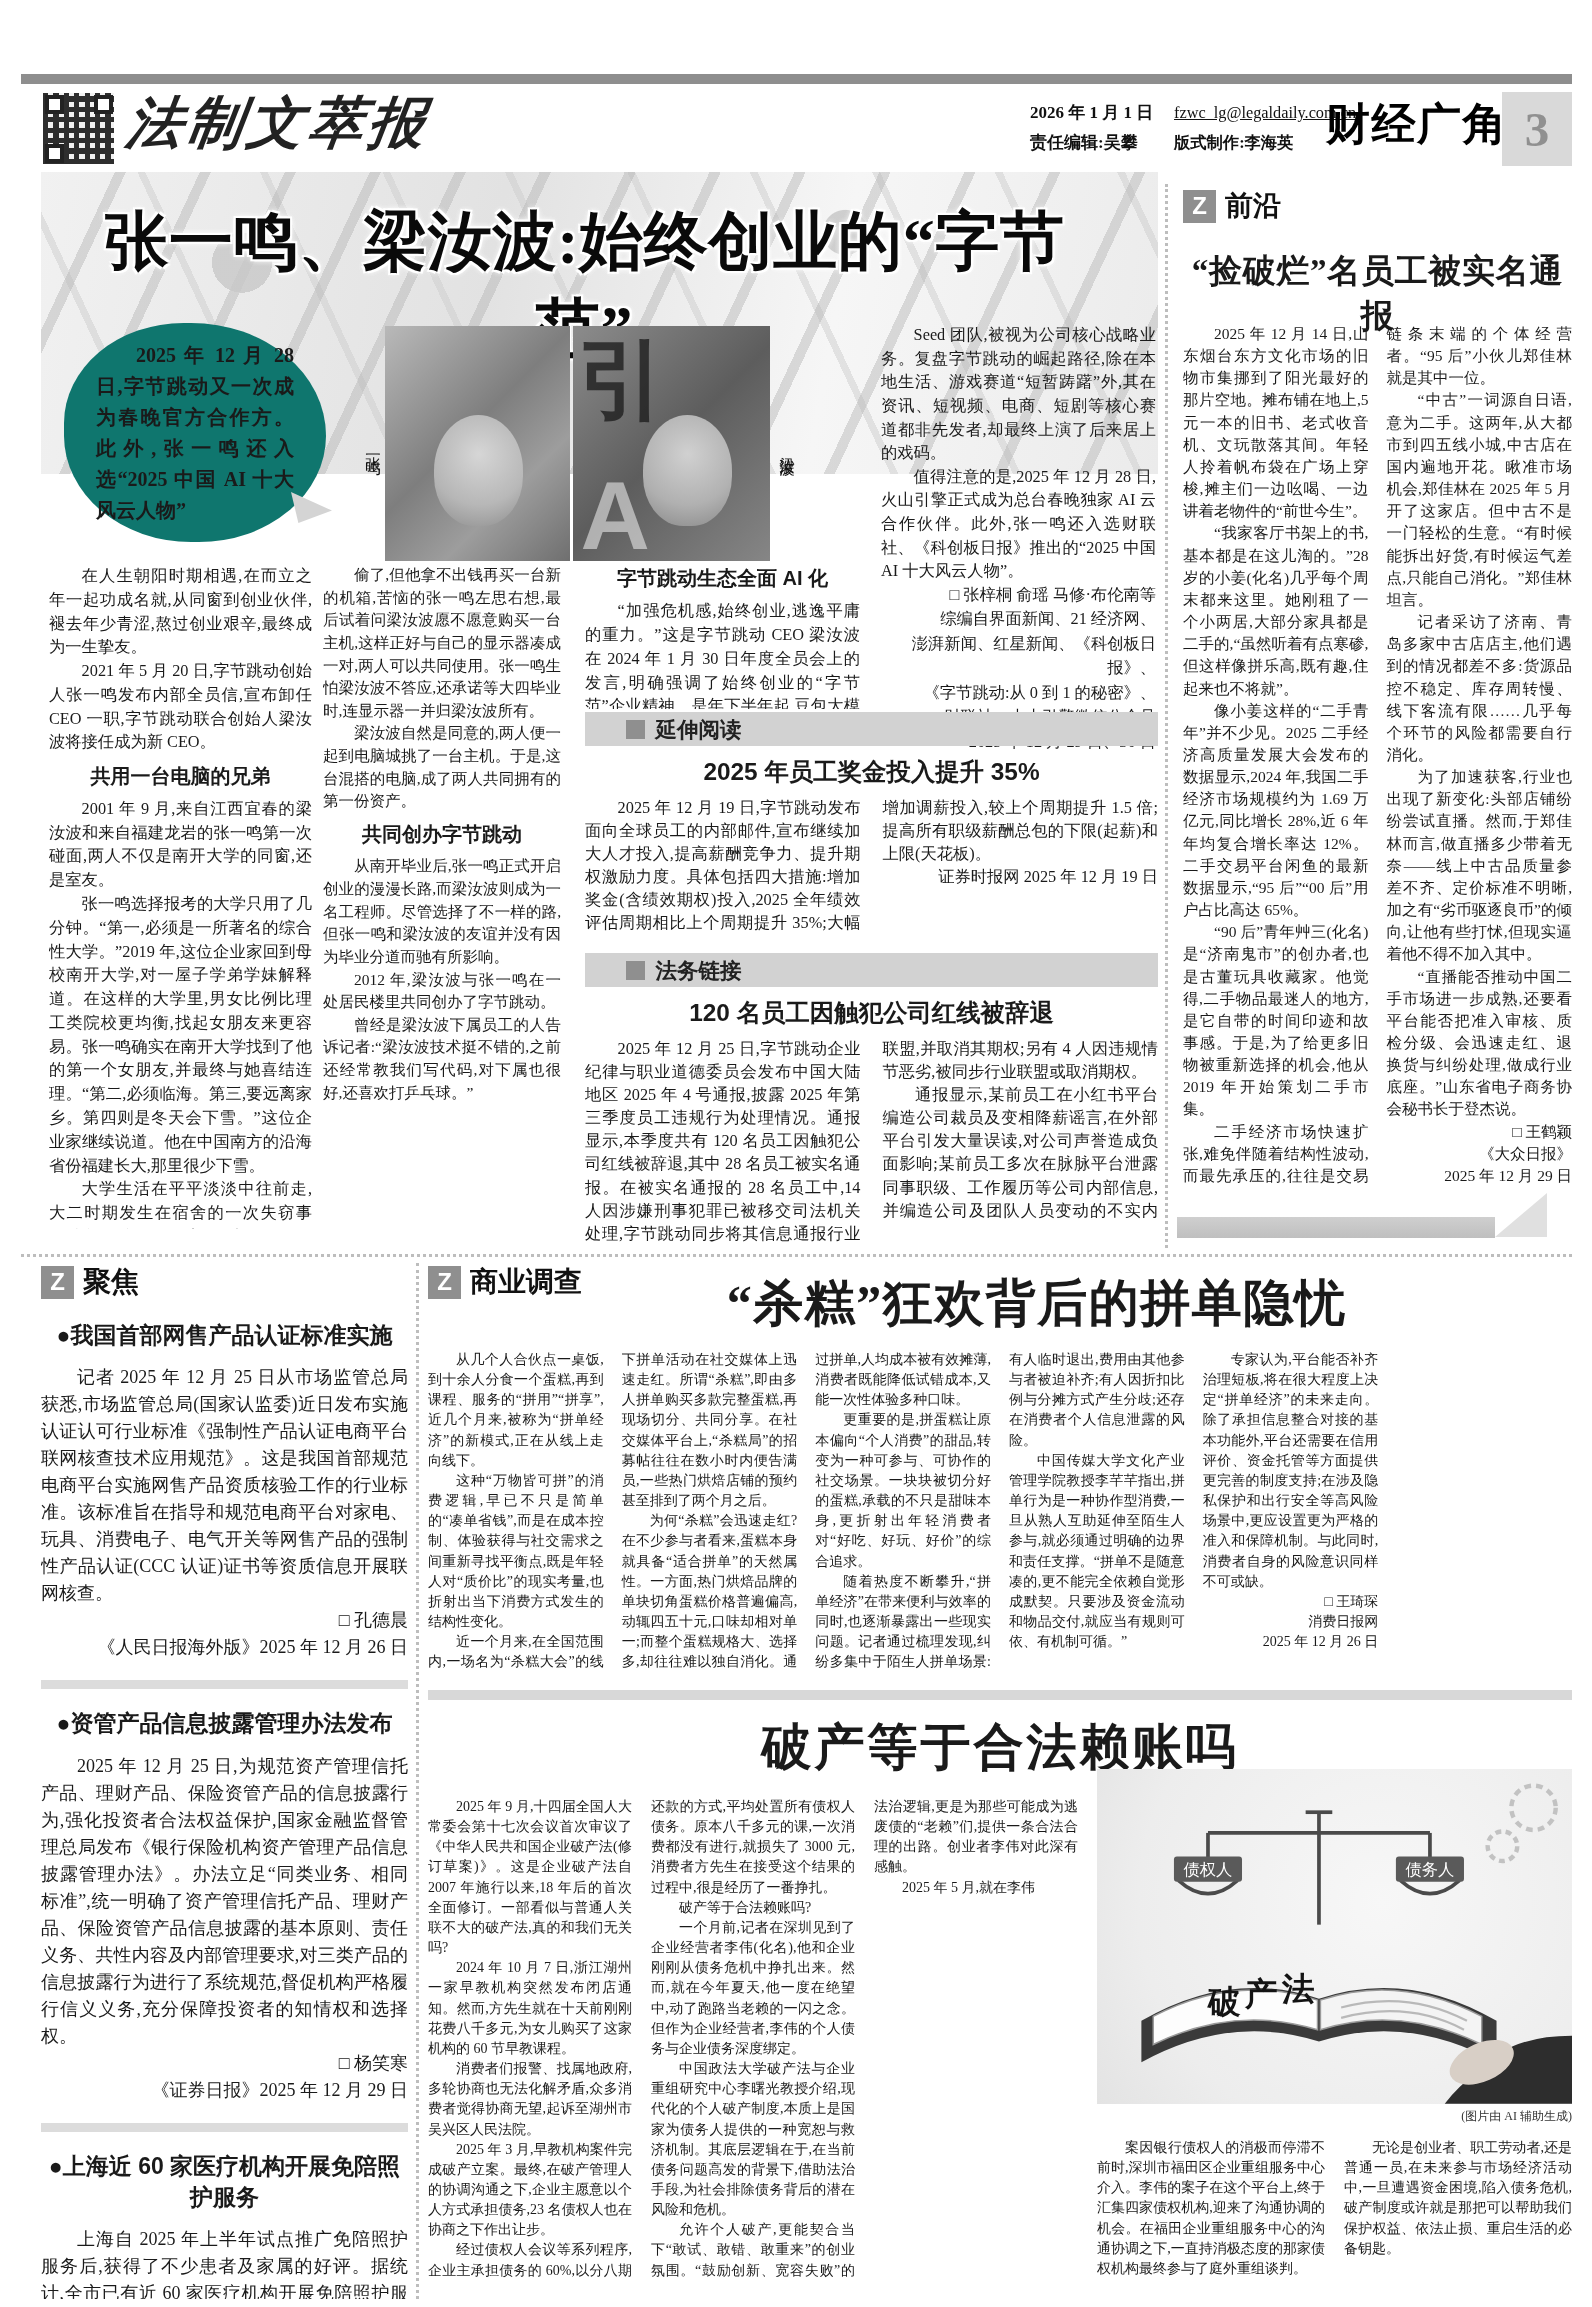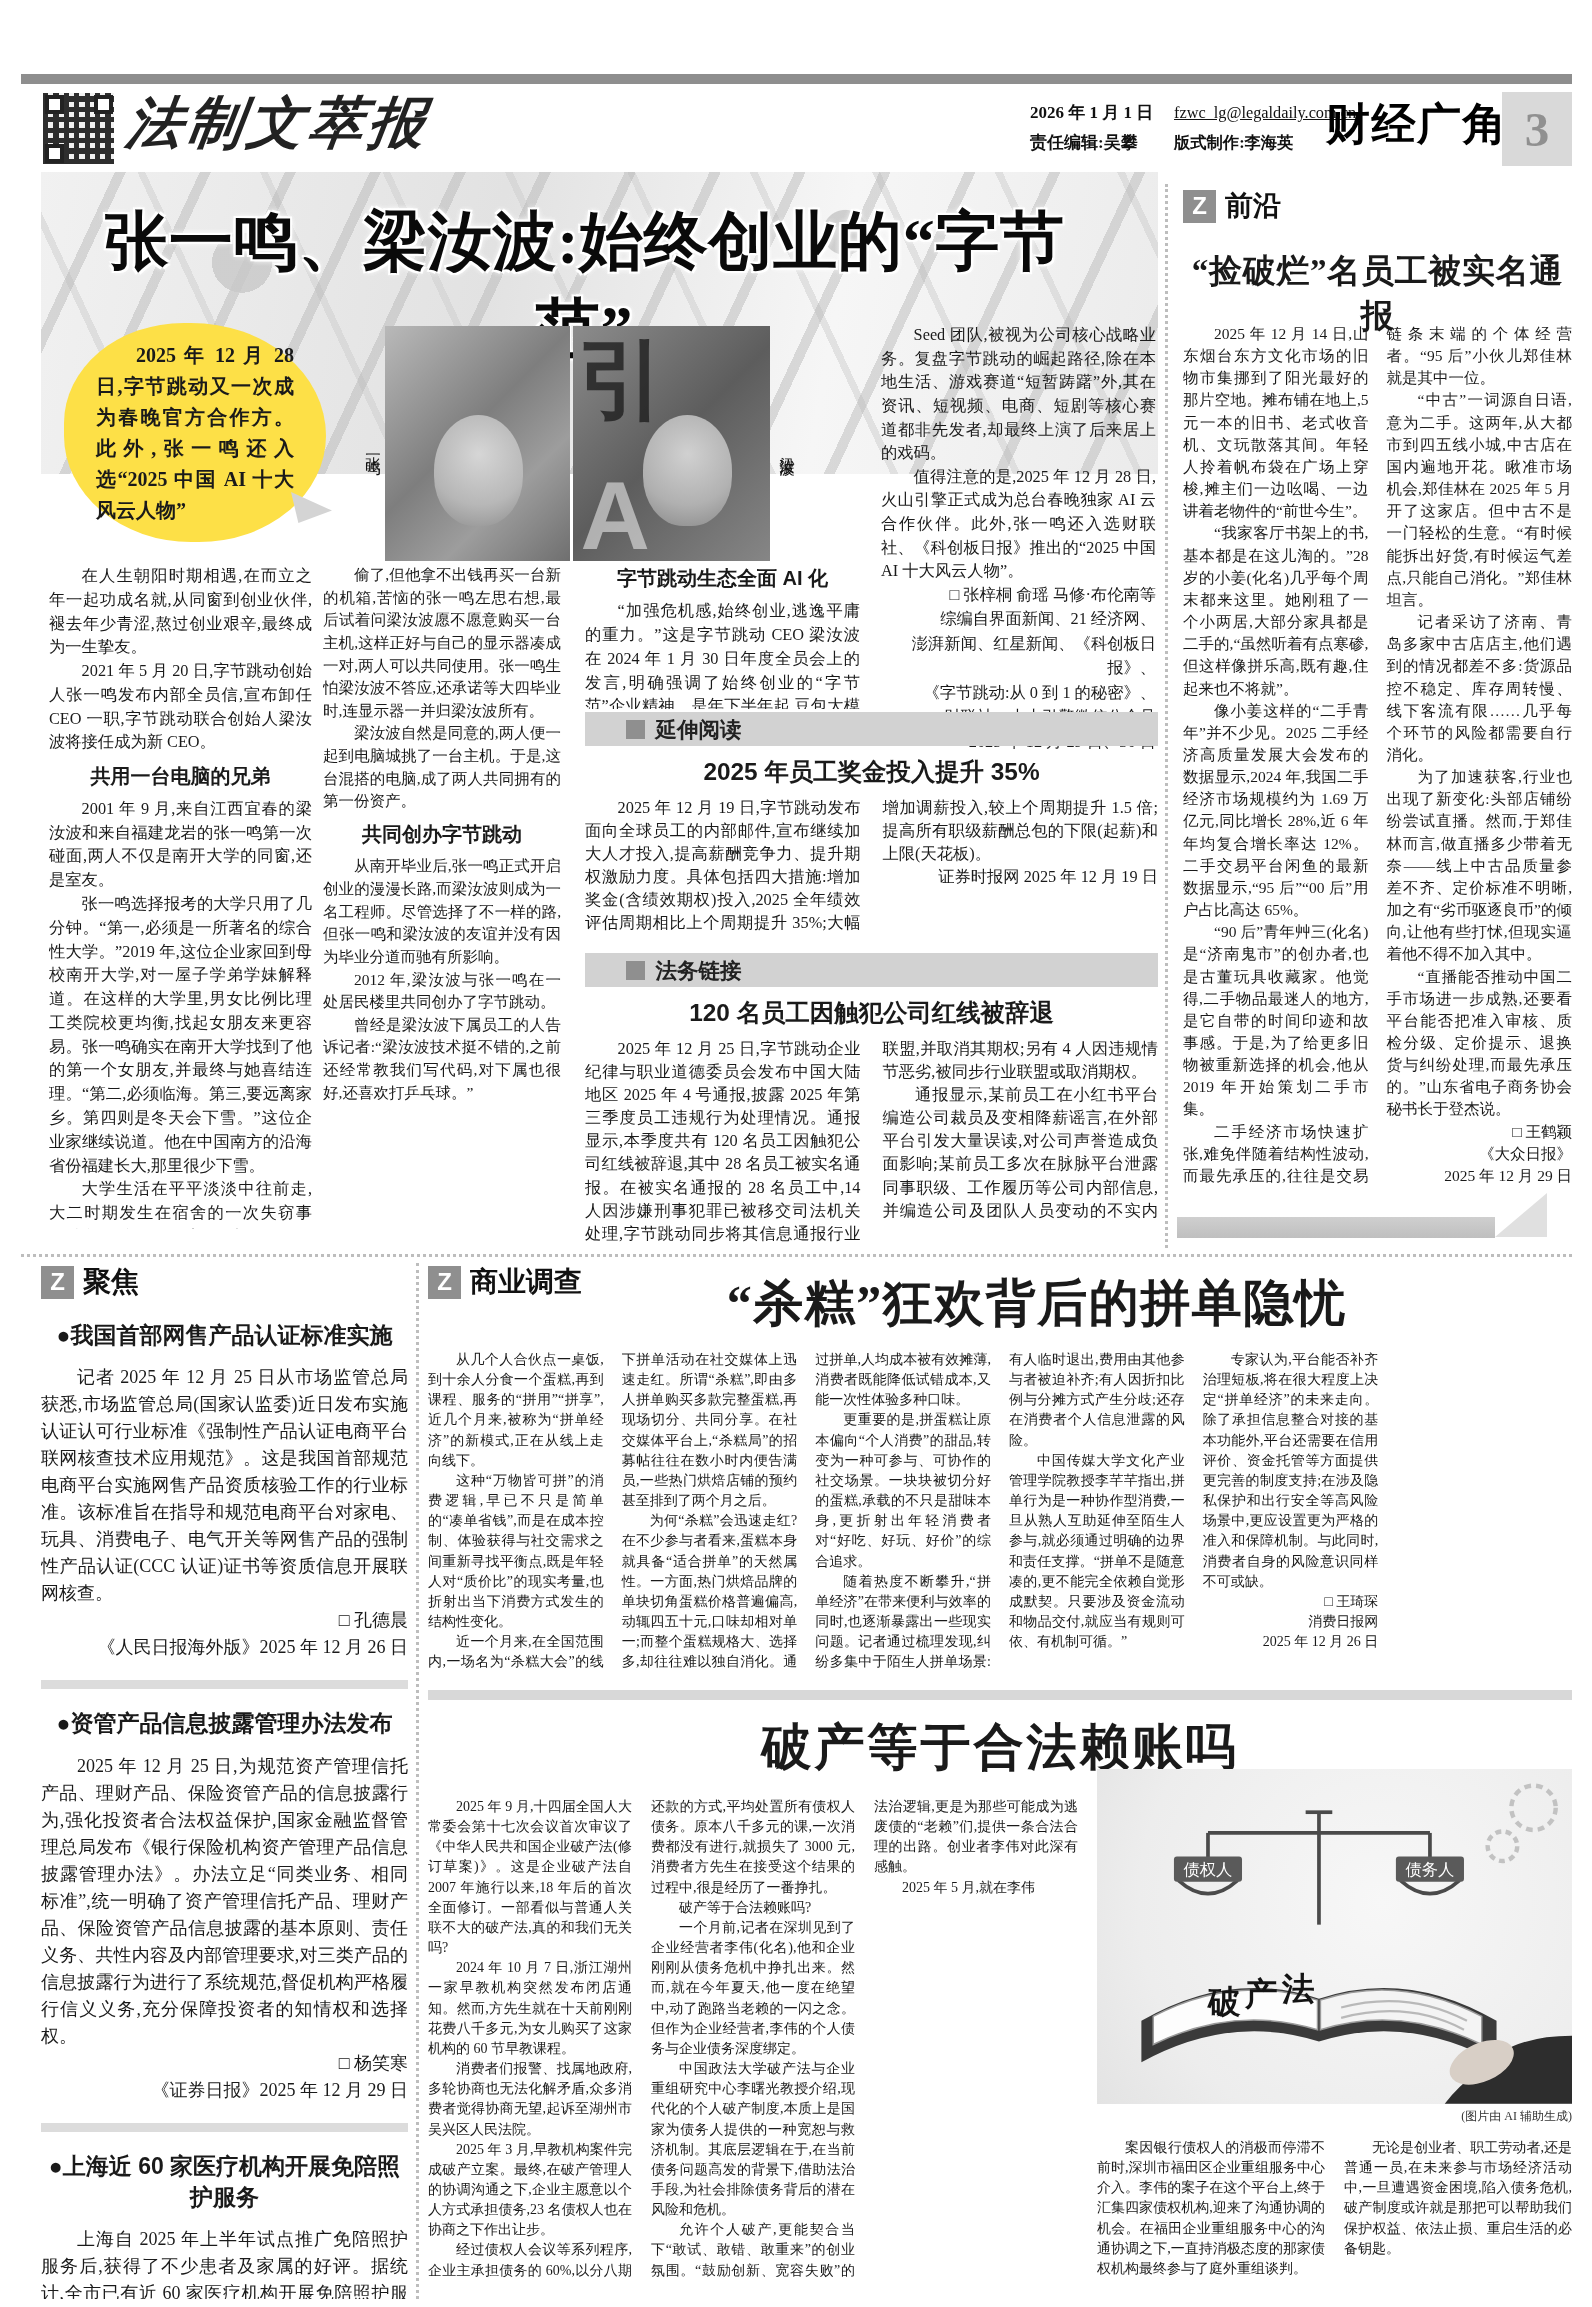--- a/index.html
+++ b/index.html
@@ -29,21 +29,21 @@
     background:
       radial-gradient(circle at 18% 30%,rgba(200,200,200,.8) 0 30px,transparent 30px),
       radial-gradient(circle at 72% 20%,rgba(190,190,190,.7) 0 22px,transparent 23px),
       radial-gradient(circle at 55% 75%,rgba(210,210,210,.8) 0 19px,transparent 20px),
       repeating-linear-gradient(115deg,rgba(255,255,255,0) 0 67px,rgba(180,180,180,.45) 67px 77px),
       repeating-linear-gradient(65deg,rgba(255,255,255,0) 0 104px,rgba(205,205,205,.5) 104px 111px),
       linear-gradient(100deg,#f1f1f1,#e2e2e2 40%,#f6f6f6 70%,#ebebeb);}
   .mainhead{left:81px;top:198px;width:1007px;text-align:center;font-size:64px;font-weight:900;
             letter-spacing:0.7px;color:#0a0a0a;
             text-shadow:0 0 7.4px #fff,0 0 7.4px #fff,2.2px 2.2px 0 #fff,-2.2px -2.2px 0 #fff,2.2px -2.2px 0 #fff,-2.2px 2.2px 0 #fff;}
-  .bubble{left:64px;top:323px;width:262px;height:219px;background:#fde047;border-radius:47% 53% 50% 50%;
+  .bubble{left:64px;top:323px;width:262px;height:219px;background:#0f766e;border-radius:47% 53% 50% 50%;
           display:flex;align-items:center;justify-content:center;}
   .bubble:after{content:"";position:absolute;right:-6px;bottom:19px;width:41px;height:31px;background:#d4d4d4;
           clip-path:polygon(0 0,100% 60%,18% 100%);}
   .bubble p{width:198px;font-size:20px;font-weight:700;line-height:1.55;}
   .vcap{width:22px;font-size:15.5px;line-height:1.15;writing-mode:vertical-rl;letter-spacing:2.2px;color:#111;}
   .photo{background:linear-gradient(135deg,#b9b9b9,#7e7e7e 45%,#9d9d9d 70%,#6f6f6f);overflow:hidden;}
   .photo .face{position:absolute;left:50%;top:38%;width:89px;height:111px;margin-left:-44px;border-radius:50% 50% 45% 45%;
                background:radial-gradient(circle at 50% 35%,#e4e4e4,#bdbdbd 60%,#8c8c8c);opacity:.85;}
   .photo .glyph{position:absolute;font-weight:900;color:#1f1f1f;opacity:.8;font-family:"Liberation Sans",sans-serif;}
   .bodycol{font-size:16.3px;line-height:1.46;overflow:hidden;}
@@ -199,21 +199,21 @@
   <div class="abs fronthead" style="left:1183px;top:249px;width:389px;">“捡破烂”名员工被实名通报</div>
   <div class="abs frontbody" style="left:1183px;top:323px;width:389px;height:885px;">
     <p>2025 年 12 月 14 日,山东烟台东方文化市场的旧物市集挪到了阳光最好的那片空地。摊布铺在地上,5 元一本的旧书、老式收音机、文玩散落其间。年轻人拎着帆布袋在广场上穿梭,摊主们一边吆喝、一边讲着老物件的“前世今生”。</p>
     <p>“我家客厅书架上的书,基本都是在这儿淘的。”28 岁的小姜(化名)几乎每个周末都来这里。她刚租了一个小两居,大部分家具都是二手的,“虽然听着有点寒碜,但这样像拼乐高,既有趣,住起来也不将就”。</p>
     <p>像小姜这样的“二手青年”并不少见。2025 二手经济高质量发展大会发布的数据显示,2024 年,我国二手经济市场规模约为 1.69 万亿元,同比增长 28%,近 6 年年均复合增长率达 12%。二手交易平台闲鱼的最新数据显示,“95 后”“00 后”用户占比高达 65%。</p>
     <p>“90 后”青年艸三(化名)是“济南鬼市”的创办者,也是古董玩具收藏家。他觉得,二手物品最迷人的地方,是它自带的时间印迹和故事感。于是,为了给更多旧物被重新选择的机会,他从 2019 年开始策划二手市集。</p>
     <p>二手经济市场快速扩张,难免伴随着结构性波动,而最先承压的,往往是交易链条末端的个体经营者。“95 后”小伙儿郑佳林就是其中一位。</p>
     <p>“中古”一词源自日语,意为二手。这两年,从大都市到四五线小城,中古店在国内遍地开花。瞅准市场机会,郑佳林在 2025 年 5 月开了这家店。但中古不是一门轻松的生意。“有时候能拆出好货,有时候运气差点,只能自己消化。”郑佳林坦言。</p>
     <p>记者采访了济南、青岛多家中古店店主,他们遇到的情况都差不多:货源品控不稳定、库存周转慢、线下客流有限……几乎每个环节的风险都需要自行消化。</p>
     <p>为了加速获客,行业也出现了新变化:头部店铺纷纷尝试直播。然而,于郑佳林而言,做直播多少带着无奈——线上中古品质量参差不齐、定价标准不明晰,加之有“劣币驱逐良币”的倾向,让他有些打怵,但现实逼着他不得不加入其中。</p>
-    <p>“直播能否推动中国二手市场进一步成熟,还要看平台能否把准入审核、质检分级、定价提示、退换货与纠纷处理,而最先承压的。”山东省电子商务协会秘书长于登杰说。</p>
+    <p>“直播能否推动中国二手市场进一步成熟,还要看平台能否把准入审核、质检分级、会迅速走红、退换货与纠纷处理,做成行业底座。”山东省电子商务协会秘书长于登杰说。</p>
     <p class="by">□ 王鹤颖</p>
     <p class="by">《大众日报》</p>
     <p class="by">2025 年 12 月 29 日</p>
   </div>
   <div class="abs curl" style="left:1177px;top:1217px;width:318px;height:21px;"></div>
   <div class="abs curlfold" style="left:1495px;top:1193px;"></div>
 
   <div class="abs" style="left:41px;top:1263px;width:367px;height:1036px;overflow:hidden;">
     <div class="tag">
       <span class="tagicon">Z</span>

